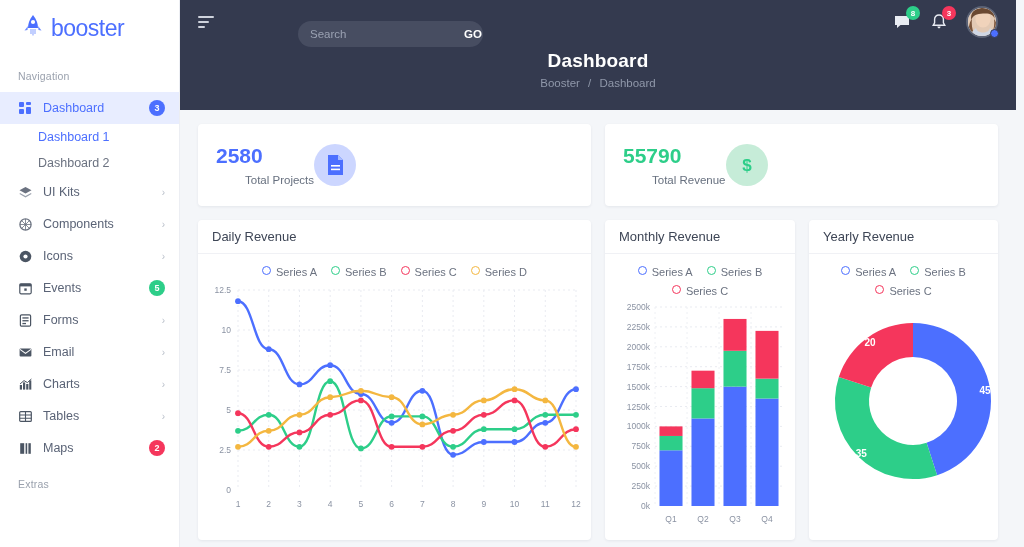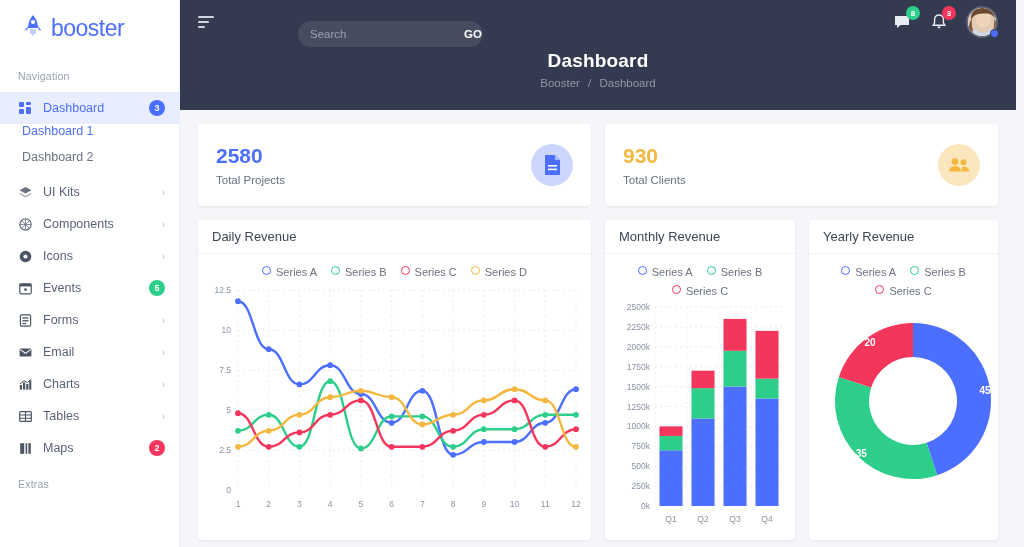--- a/index.html
+++ b/index.html
@@ -38,21 +38,21 @@
   .chev { color: #b9bfca; font-size: 10px; }
   .badge {
     min-width: 16px; height: 16px; border-radius: 50%; color: #fff;
     font-size: 9px; display: flex; align-items: center; justify-content: center;
     padding: 0 4px; font-weight: 600;
   }
   .badge.blue { background: #4c6fff; }
   .badge.green { background: #2dce89; }
   .badge.red { background: #f5365c; }
   .sub-item {
-    height: 26px; display: flex; align-items: flex-start; padding-left: 22px;
+    height: 26px; display: flex; align-items: center; padding-left: 38px;
     font-size: 12.5px; color: #6b7280; cursor: pointer;
   }
   .sub-item.active { color: #4c6fff; }
 
   
   .main { flex: 1; height: 547px; display: flex; flex-direction: column; overflow: hidden; }
   .topbar {
     background: #343a4f; height: 110px; flex: 0 0 110px;
     position: relative; padding: 0 18px;
   }
@@ -98,25 +98,25 @@
   .crumbs { font-size: 11.5px; color: #9098aa; margin-top: 5px; }
   .crumbs .sep { margin: 0 5px; }
 
   .content { flex: 1; padding: 14px 18px 0 18px; overflow: hidden; }
 
   
   .stats { display: flex; gap: 14px; }
   .stat-card {
     flex: 1; background: #fff; border-radius: 4px; height: 82px;
     box-shadow: 0 1px 3px rgba(20,30,60,.07);
-    display: flex; align-items: center; justify-content: space-between;
+    display: flex; align-items: center; 
     padding: 0 18px;
   }
   .stat-num { font-size: 21px; font-weight: 700; line-height: 1.1; }
-  .stat-lbl { font-size: 11.5px; color: #67707f; margin-top: 6px; }
+  .stat-lbl { font-size: 11.5px; color: #67707f; margin-top: 6px; margin-left: 29px; }
   .stat-ico {
     width: 42px; height: 42px; border-radius: 50%;
     display: flex; align-items: center; justify-content: center; flex: 0 0 42px;
   }
 
   
   .charts { display: flex; gap: 14px; margin-top: 14px; }
   .panel {
     background: #fff; border-radius: 4px; box-shadow: 0 1px 3px rgba(20,30,60,.07);
     overflow: hidden; height: 320px;
@@ -365,35 +365,32 @@
           <div class="stat-ico" style="background:#ccd6ff">
             <svg width="19" height="22" viewBox="0 0 19 22">
                 <path d="M2 1 H12 L17 6 V21 H2 Z" fill="#4c6fff"></path>
                 <path d="M12 1 V6 H17 Z" fill="#a8bcff"></path>
                 <rect x="5" y="11" width="9" height="1.6" fill="#fff"></rect>
                 <rect x="5" y="14.6" width="9" height="1.6" fill="#fff"></rect>
               </svg>
           </div>
         </div>
 
-
         <div class="stat-card">
           <div>
-            <div class="stat-num" style="color:#f4b740">930</div>
-            <div class="stat-lbl">Total Clients</div>
-          </div>
-          <div class="stat-ico" style="background:#fbe7bd">
-            <svg width="22" height="16" viewBox="0 0 22 16">
-                <circle cx="7" cy="4.6" r="3.4" fill="#f4b740"></circle>
-                <circle cx="15.4" cy="5.2" r="2.9" fill="#f4b740"></circle>
-                <path d="M0.8 14.4 C1.4 10.6 4 9 7 9 C10 9 12.6 10.6 13.2 14.4 Z" fill="#f4b740"></path>
-                <path d="M13.6 14.4 C13.4 11.8 14.4 9.6 15.4 9.6 C18 9.6 20.6 10.9 21.2 14.4 Z" fill="#f4b740"></path>
+            <div class="stat-num" style="color:#2dce89">55790</div>
+            <div class="stat-lbl">Total Revenue</div>
+          </div>
+          <div class="stat-ico" style="background:#c6ecd8">
+            <svg width="20" height="22" viewBox="0 0 20 22">
+                <text x="10" y="17" font-size="17" font-weight="700" fill="#2dce89" text-anchor="middle" font-family="Liberation Sans, sans-serif">$</text>
               </svg>
           </div>
         </div>
+
 
       </div>
 
       <div class="charts">
 
         <div class="panel p1">
           <div class="panel-head">Daily Revenue</div>
           <div class="legend">
             <span class="legend-item" style="color:#4c6fff">
               <span class="legend-ring"></span>

